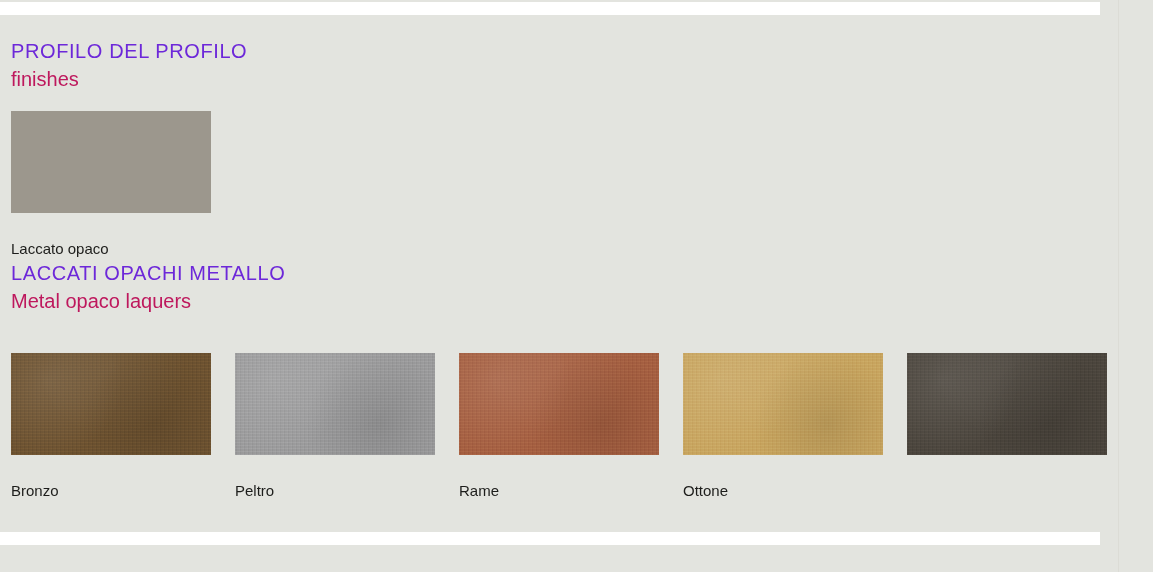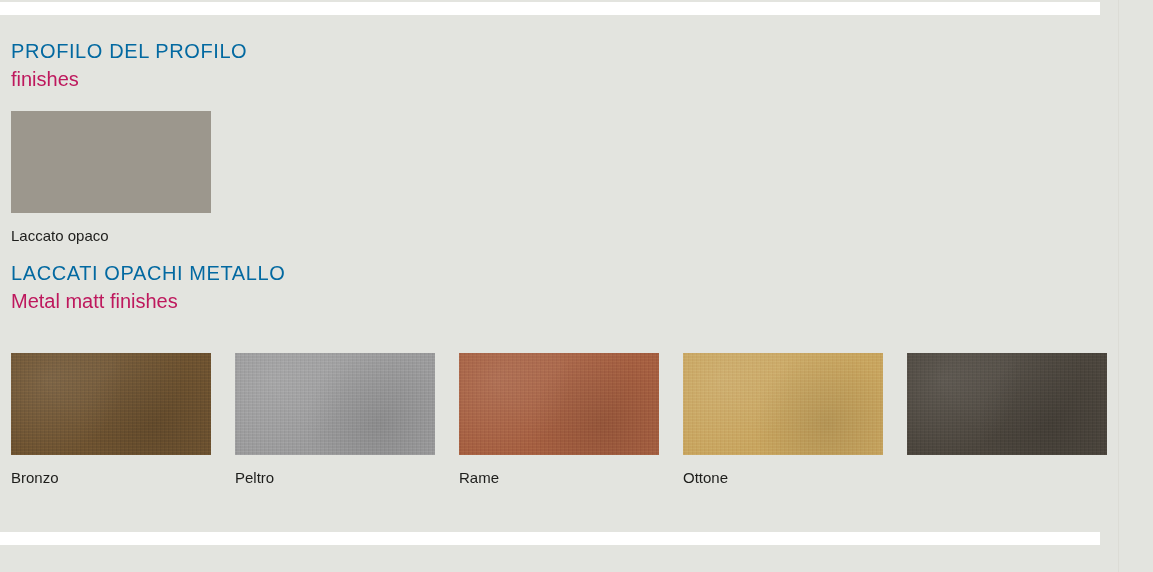--- a/index.html
+++ b/index.html
@@ -51,21 +51,21 @@
   .section {
     position: absolute;
     left: 11px;
   }
   .sec-finishes { top: 38px; }
   .sec-metal    { top: 260px; }
 
   .kicker {
     font-size: 20px;
     letter-spacing: 0.6px;
-    color: #0369a1;
+    color: #6d28d9;
     line-height: 26px;
     white-space: nowrap;
     font-weight: 400;
   }
   .subtitle {
     font-size: 20px;
     color: #be185d;
     line-height: 28px;
     white-space: nowrap;
     font-weight: 400;
@@ -125,21 +125,21 @@
     background-image:
       radial-gradient(circle at 18% 28%, rgba(255,255,255,0.10), rgba(255,255,255,0) 42%),
       radial-gradient(circle at 72% 70%, rgba(0,0,0,0.10), rgba(0,0,0,0) 46%),
       radial-gradient(circle at 50% 10%, rgba(255,255,255,0.06), rgba(255,255,255,0) 55%);
   }
 
   .swatch-label {
     font-size: 15px;
     color: #1d1d1b;
     line-height: 18px;
-    margin-top: 14px;
+    margin-top: 27px;
     white-space: nowrap;
   }
 </style>
 </head>
 <body style="background: rgb(227, 228, 223);">
 
 <div id="page" style="background: rgb(227, 228, 223);">
 
   <div class="rule rule-top"></div>
 
@@ -150,21 +150,21 @@
 
   <div class="swatch-row row-finishes">
     <div class="swatch-cell">
       <span class="swatch" style="background-color: rgb(156, 151, 141);"></span>
       <div class="swatch-label">Laccato opaco</div>
     </div>
   </div>
 
   <div class="section sec-metal">
     <div class="kicker">LACCATI OPACHI METALLO</div>
-    <div class="subtitle">Metal matt finishes</div>
+    <div class="subtitle">Metal opaco laquers</div>
   </div>
 
   <div class="swatch-row row-metal">
 
     <div class="swatch-cell">
       <span class="swatch metal" style="background-color: rgb(109, 82, 48);"></span>
       <div class="swatch-label">Bronzo</div>
     </div>
 
     <div class="swatch-cell">

